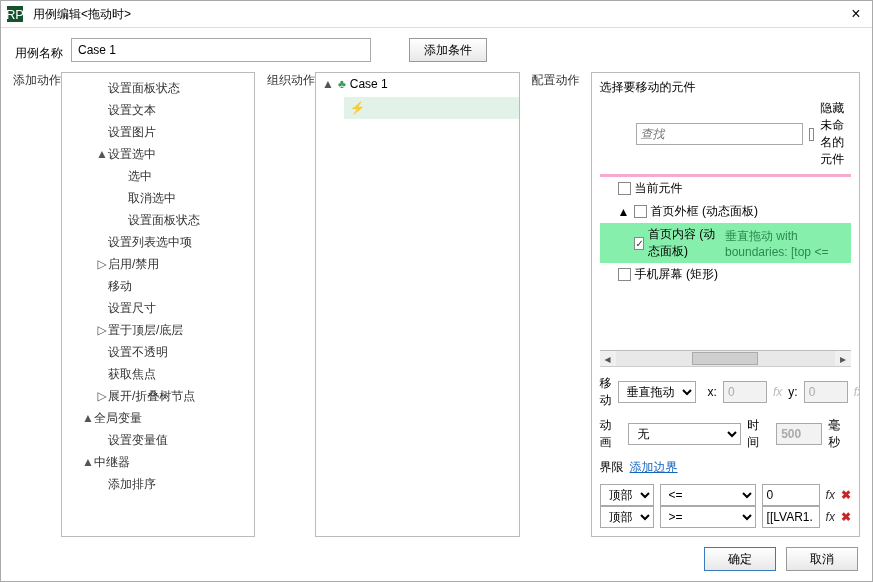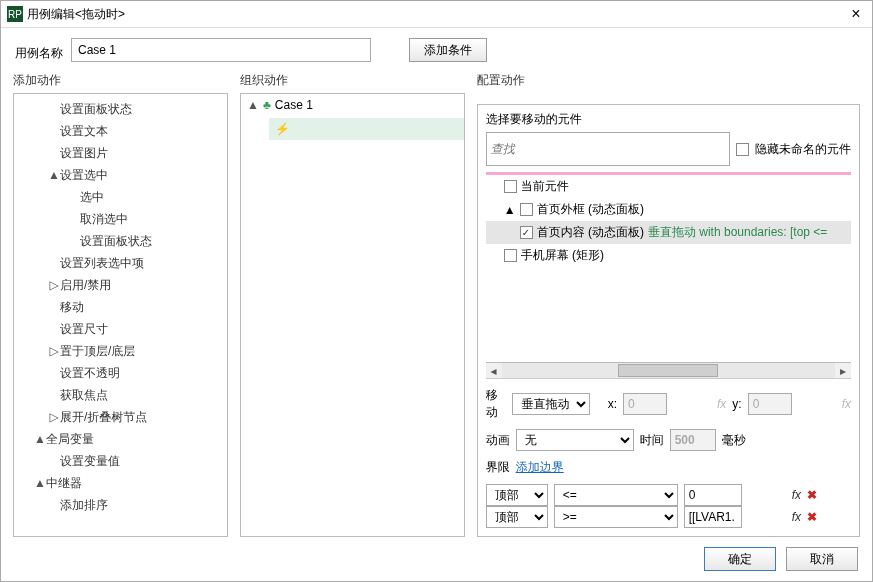--- a/index.html
+++ b/index.html
@@ -1,25 +1,25 @@
 <!DOCTYPE html>
 <html><head>
 <meta charset="utf-8">
 <style>
 * { box-sizing: border-box; margin: 0; padding: 0; font-family: "Microsoft YaHei", Arial, sans-serif; font-size: 12px; }
 body { background: #fff; width: 873px; height: 582px; overflow: hidden; display: flex; flex-direction: column; border: 1px solid #aaa; }
 .titlebar { display: flex; align-items: center; padding: 4px 6px; border-bottom: 1px solid #ddd; }
-.titlebar .icon { width: 16px; height: 16px; background: #14532d; color: #fff; font-size: 10px; display: flex; align-items: center; justify-content: center; margin-right: 4px; }
+.titlebar .icon { width: 16px; height: 16px; background: #14532d; color: #fff; font-size: 13px; display: flex; align-items: center; justify-content: center; margin-right: 10px; }
 .titlebar .title { flex: 1; }
 .titlebar .close { width: 20px; font-size: 16px; text-align: center; cursor: pointer; }
 .name-row { display: flex; align-items: flex-end; padding: 10px 14px; gap: 8px; }
 .name-row input[type=text] { border: 1px solid #aaa; padding: 3px 6px; width: 300px; height: 24px; }
 .name-row button, .footer button { border: 1px solid #999; background: linear-gradient(#fff,#e8e8e8); padding: 3px 14px; height: 24px; cursor: pointer; }
 .cols { flex: 1; display: flex; gap: 0; padding: 0 12px; overflow: hidden; }
-.col { display: flex; flex-direction: column; }
+.col { display: flex; flex-direction: row; }
 .col h4 { font-weight: normal; color: #333; margin-bottom: 4px; }
 .col .panel { flex: 1; border: 1px solid #bbb; background: #fff; overflow: auto; }
 .col-left { width: 245px; }
 .col-mid { width: 256px; margin-left: 12px; }
 .col-right { flex: 1; margin-left: 12px; gap: 11px; }
 
 .tree { padding: 4px 0; color: #333; }
 .tree .item { display: flex; align-items: center; padding: 2px 0 2px 4px; cursor: pointer; line-height: 18px; }
 .tree .tw { width: 12px; display: inline-block; text-align: center; color: #555; }
 .tree .lv0 { padding-left: 20px; }
@@ -30,38 +30,38 @@
 .case-head .tw { width:12px; color:#555; }
 .case-head .cicon { color:#3a9a58; }
 .action-block { margin: 2px 0 0 28px; padding: 4px 6px; background: #e2f2e8; color: #333; display: flex; gap: 4px; }
 .action-block .bolt { color:#7a7a7a; }
 .action-block .txt { line-height: 15px; }
 .action-block .g { color: #2a8a50; }
 
 .right-inner { display: flex; flex-direction: column; height: 100%; }
 .right-top-label { padding: 6px 8px 4px; }
 .search-row { display: flex; align-items: center; padding: 0 8px 6px; gap: 6px; }
-.search-row input { flex:1; border:1px solid #aaa; height:34px; padding: 2px 4px; font-style: italic; color:#888; }
+.search-row input { flex:1; border:1px solid #aaa; height:22px; padding: 2px 4px; font-style: italic; color:#888;margin-left:36px; }
 .chk { width:13px; height:13px; border:1px solid #888; display:inline-block; background:#fff; }
 .chk.checked::after { content:"✓"; font-size:10px; position:relative; top:-2px; left:1px; color:#333; }
 .elist { flex:1; border-top:3px solid #f9a8d4; border-bottom:1px solid #ccc; overflow:hidden; margin: 0 8px; position:relative; }
 .elist .row { display:flex; align-items:center; padding:3px 4px; gap:4px; }
-.elist .row.sel { background:#e5e5e5; }
+.elist .row.sel { background:#86efac; }
 .elist .g { color:#2a8a50; }
 .elist .ind1 { padding-left: 18px; }
 .elist .ind2 { padding-left: 34px; }
 .hscroll { height:16px; border-top:1px solid #bbb; background:#f0f0f0; display:flex; align-items:center; }
 .hscroll .track { flex:1; background:#e8e8e8; height:100%; position:relative; }
 .hscroll .thumb { position:absolute; left:35%; width:30%; top:1px; bottom:1px; background:#cfcfcf; border:1px solid #aaa; }
 .hscroll .arr { width:16px; text-align:center; color:#555; }
 .form { padding: 8px; display:flex; flex-direction: column; gap:8px; }
 .form .line { display:flex; align-items:center; gap:6px; }
 .form select, .form input[type=text] { border:1px solid #aaa; height:22px; padding: 2px 4px; background:#fff; }
 .form input[disabled] { background:#f2f2f2; color:#aaa; }
-.form .fx { color:#bbb; font-style: italic; margin-left: 44px; }
+.form .fx { color:#bbb; font-style: italic; }
 .form .fx.active { color:#333; cursor:pointer; }
 .link { color:#1565c0; text-decoration: underline; cursor:pointer; }
 .del { color:#c62828; font-weight:bold; cursor:pointer; }
 .footer { display:flex; justify-content:flex-end; gap:10px; padding: 10px 14px; border-top: 0; }
 .footer button { width: 72px; }
 </style>
 </head>
 <body>
 
 <div class="titlebar">

